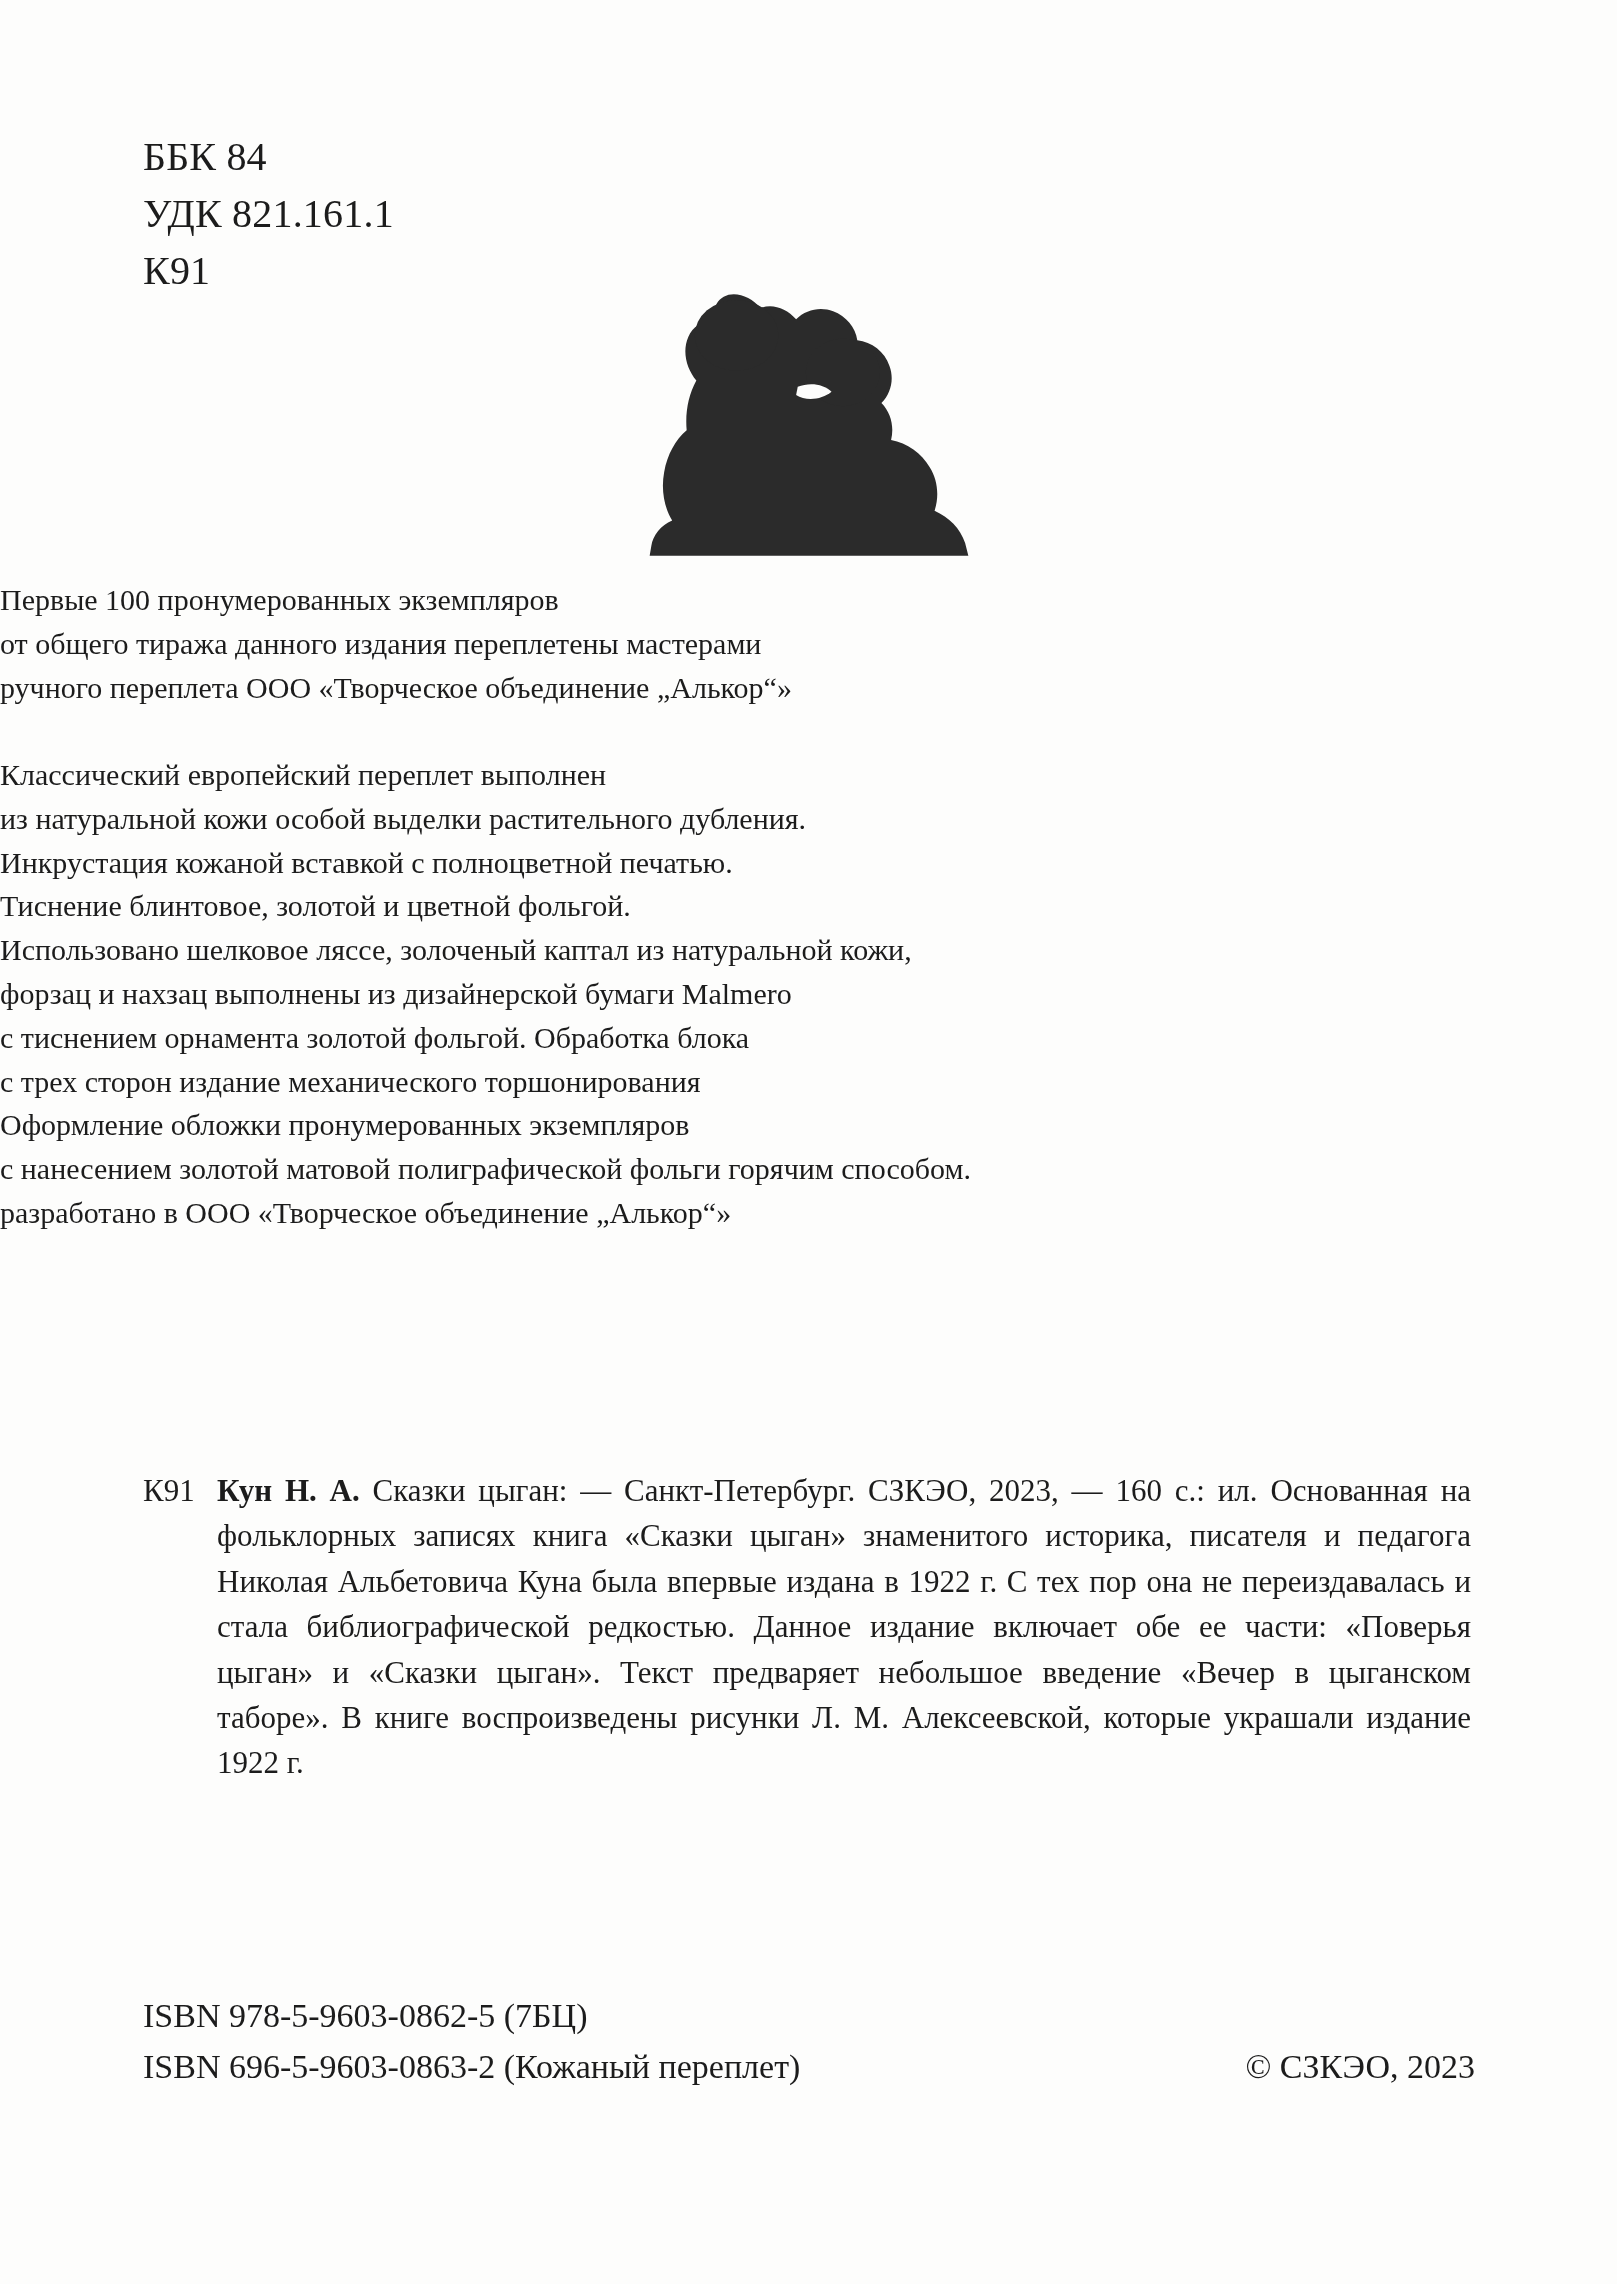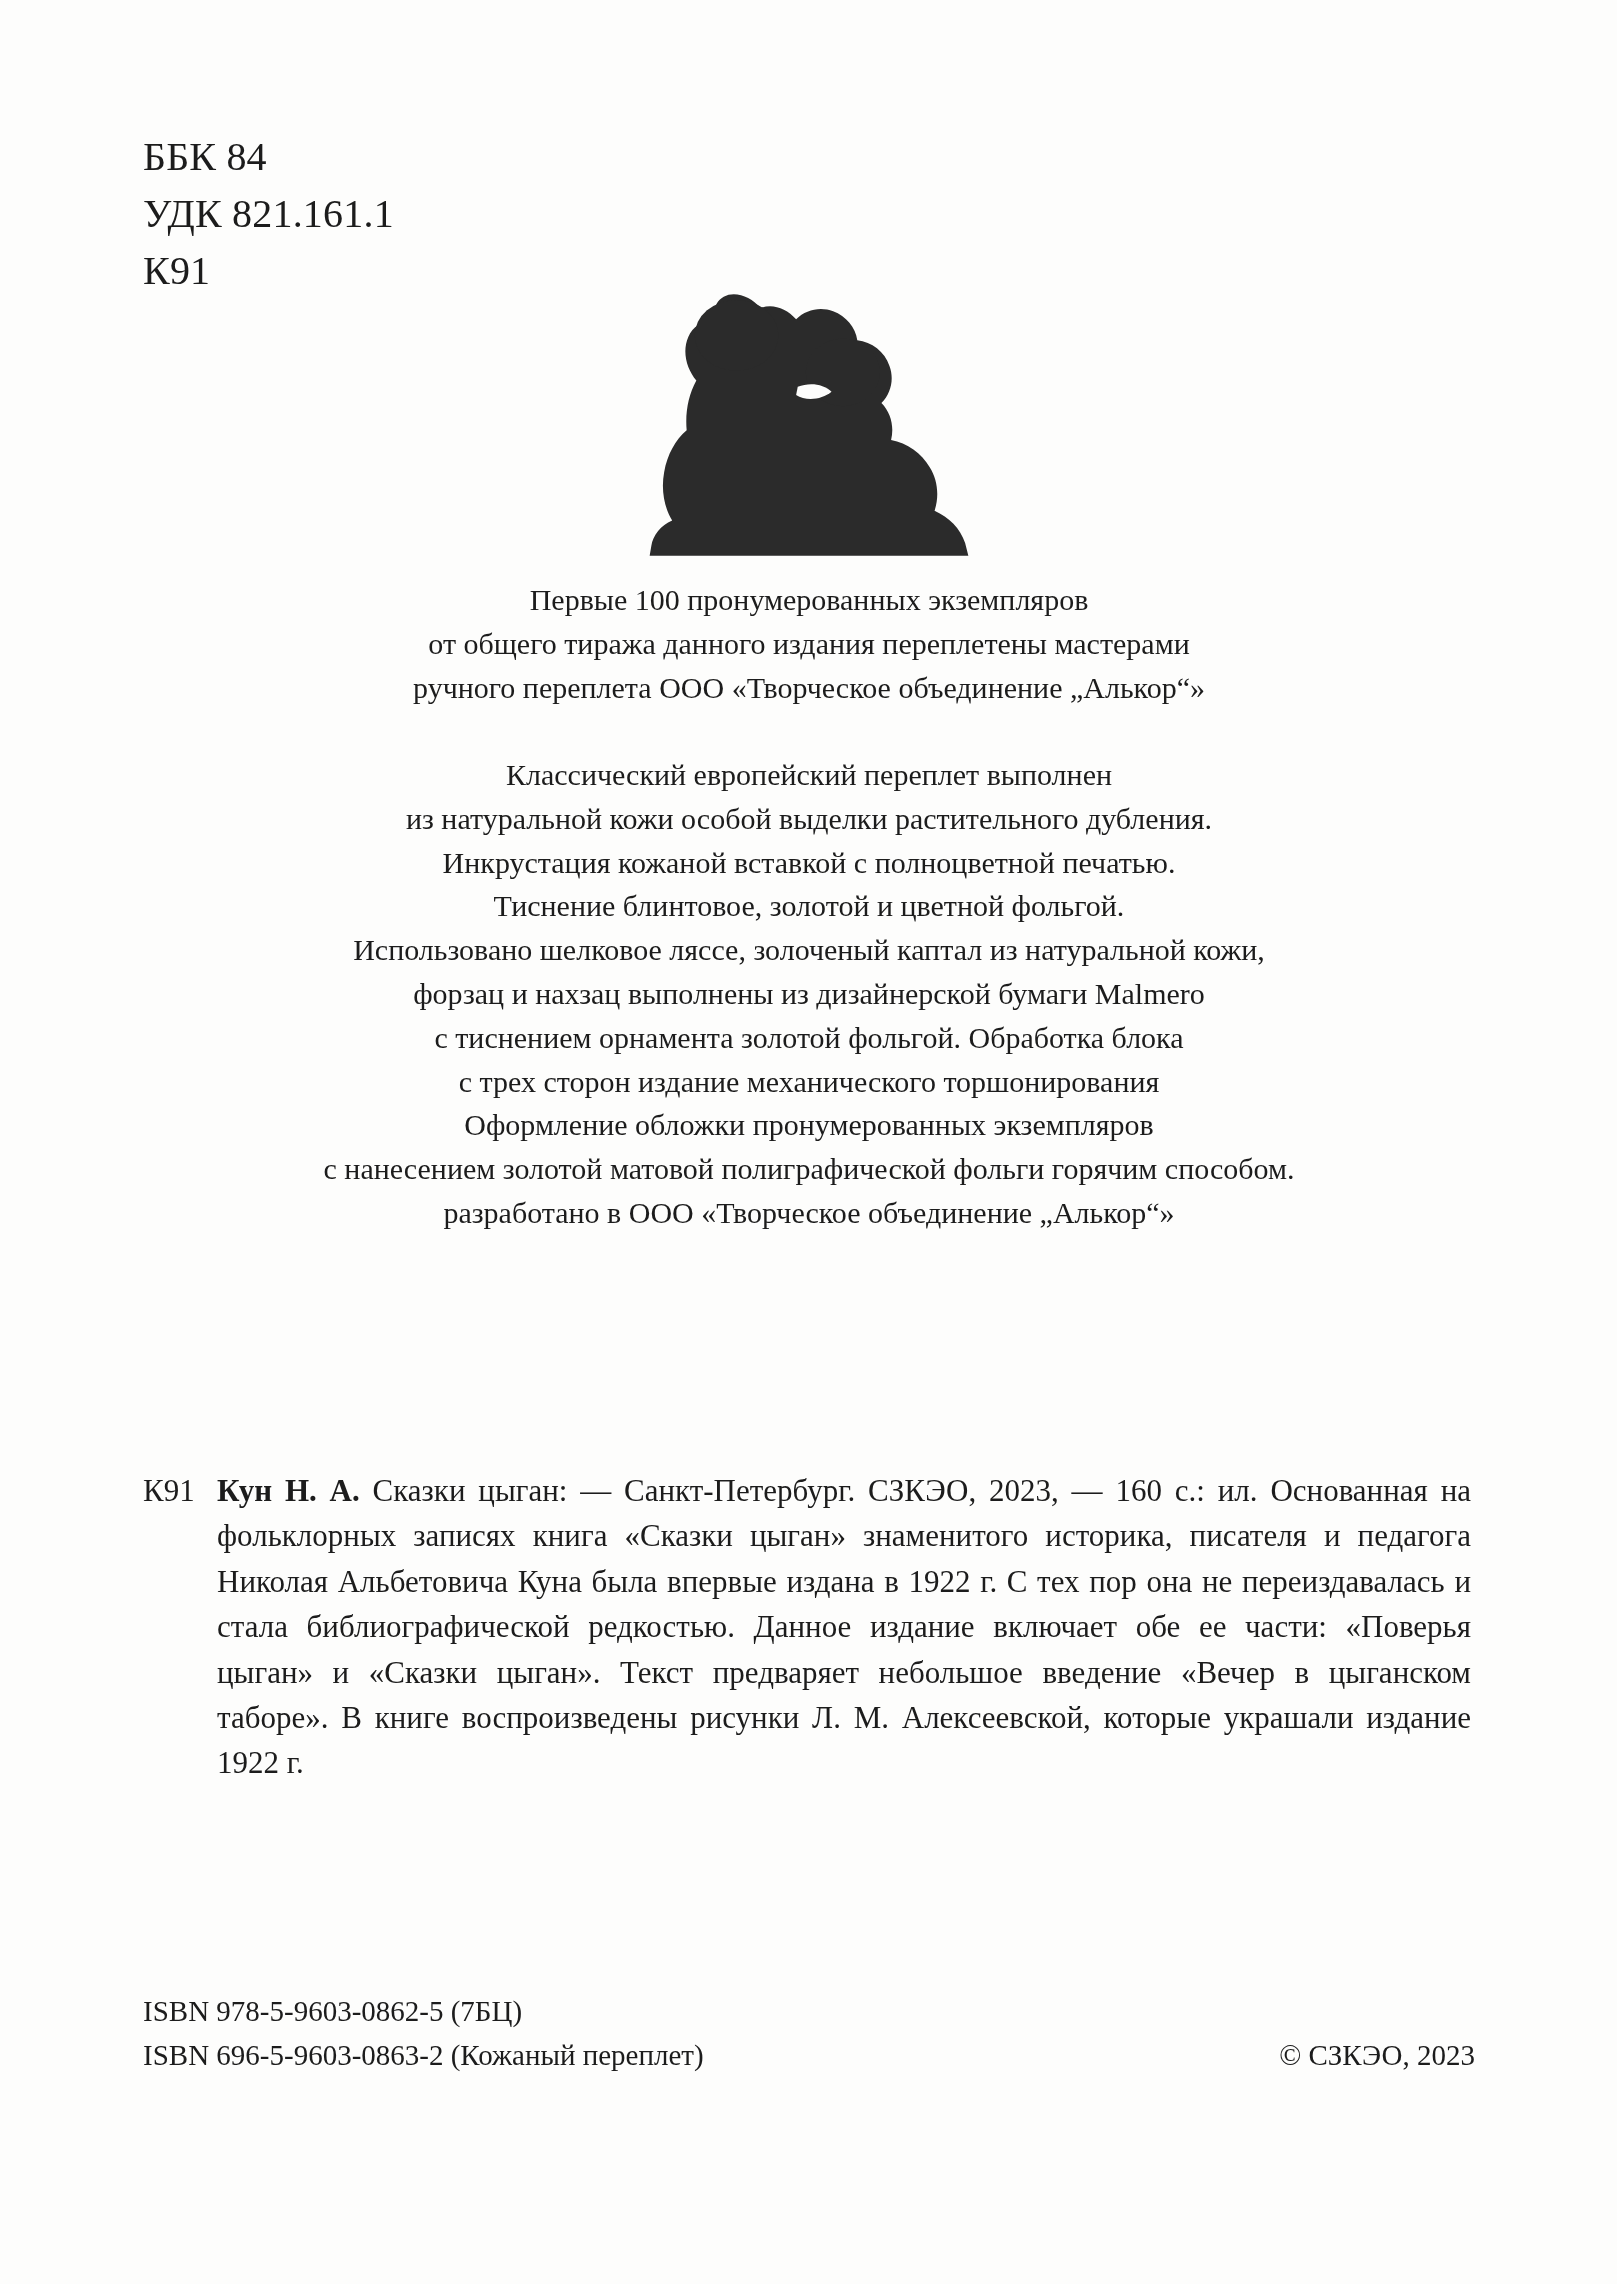--- a/index.html
+++ b/index.html
@@ -42,21 +42,21 @@
     display: flex;
     justify-content: center;
   }
   .illustration svg { display: block; }
 
   
   .center-block {
     position: absolute;
     left: 0;
     right: 0;
-    text-align: center;
+    text-align: left;
     font-size: 30px;
     line-height: 1.46;
     font-family: Liberation Serif, serif;
   }
   .center-block p {
     margin: 0;
     white-space: nowrap;
   }
 
   #edition-note { top: 578px; }
@@ -85,21 +85,21 @@
     font-weight: bold;
     margin-top: 30px;
   }
 
   
   .footer {
     position: absolute;
     left: 143px;
     right: 143px;
     top: 1990px;
-    font-size: 29px;
+    font-size: 34px;
     line-height: 1.5;
   }
   .footer .isbn-row {
     display: flex;
     justify-content: space-between;
     align-items: flex-end;
   }
   .footer .isbns div { white-space: nowrap; }
   .footer .copyright { white-space: nowrap; }
 </style>

